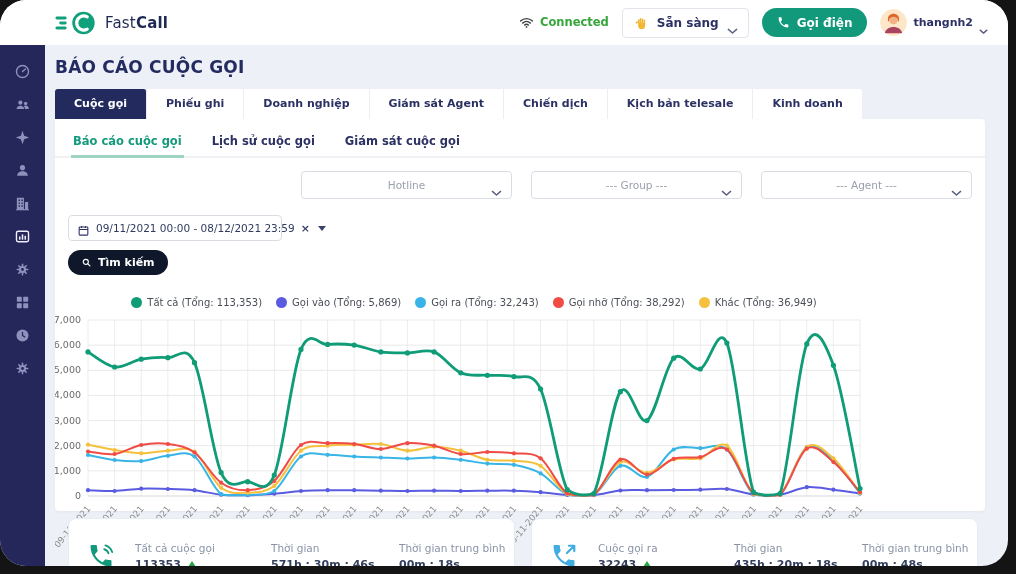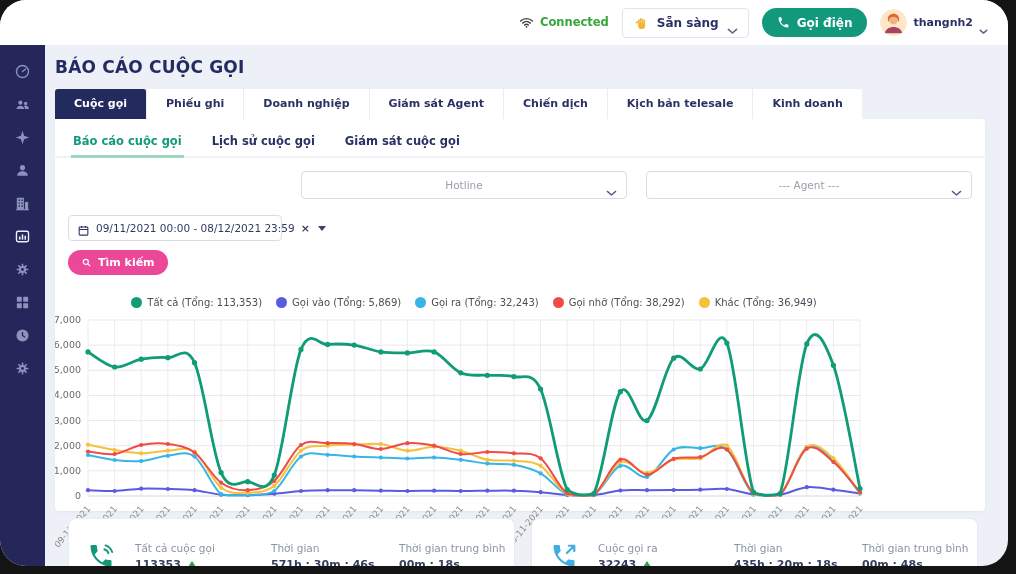--- a/index.html
+++ b/index.html
@@ -58,21 +58,21 @@
   .date-input .cal{width:13px;height:13px;color:#2c3263;flex:none;}
   .date-input .dval{font-size:10.5px;color:#303a5e;white-space:nowrap;}
   .date-input .clear{margin-left:auto;font-size:11px;font-weight:700;color:#3c4368;cursor:pointer;line-height:1;}
   .date-input .dcaret{width:0;height:0;border-left:4px solid transparent;border-right:4px solid transparent;
               border-top:5px solid #3c4368;margin-left:2px;}
   .select{flex:1;height:26px;border:1px solid #d9dde3;border-radius:4px;background:#fff;display:flex;
           align-items:center;justify-content:center;position:relative;cursor:pointer;}
   .select .ph-text{font-size:10.5px;color:#9aa0ac;}
   .select .chev{position:absolute;right:9px;top:9px;color:#555d7e;}
   .search-row{margin:9px 13px 0;}
-  .btn-search{display:inline-flex;align-items:center;gap:6px;background:#ec4899;color:#fff;border:none;
+  .btn-search{display:inline-flex;align-items:center;gap:6px;background:#0f172a;color:#fff;border:none;
               border-radius:13px;height:25px;padding:0 13px;font-size:11px;font-weight:600;cursor:pointer;
               font-family:inherit;}
   .btn-search .mag{width:11px;height:11px;color:#fff;}
   .chart-block{margin-top:22px;}
   .legend{display:flex;justify-content:center;align-items:center;gap:14px;margin-left:33px;width:772px;}
   .legend-item{display:flex;align-items:center;gap:5px;font-size:10px;color:#4a4e57;cursor:pointer;
                white-space:nowrap;}
   .legend-dot{width:11px;height:11px;border-radius:50%;flex:none;}
   svg.chart{display:block;margin:4px 0 0 0;}
   
@@ -89,20 +89,32 @@
                  white-space:nowrap;}
   .trend-up{width:0;height:0;border-left:4px solid transparent;border-right:4px solid transparent;
             border-bottom:6px solid #27a348;display:inline-block;}
 </style>
 </head>
 <body>
 
 <div class="window">
 
   <div class="topbar">
+    <div class="logo">
+      <svg viewBox="0 0 46 30">
+        <g fill="#11a07c">
+          <rect x="1" y="8" width="12" height="3.2" rx="1.6"></rect>
+          <rect x="5" y="13.4" width="8" height="3.2" rx="1.6"></rect>
+          <rect x="1" y="18.8" width="12" height="3.2" rx="1.6"></rect>
+          <circle cx="31" cy="15" r="12"></circle>
+        </g>
+        <path d="M35 8.5a7.5 7.5 0 1 0 0 13" stroke="#fff" stroke-width="3.4" fill="none" stroke-linecap="round"></path>
+      </svg>
+      <span class="brand"><span>Fast</span><b>Call</b></span>
+    </div>
     <div class="topbar-right">
       <span class="conn">
         <span class="wifi">
           <svg viewBox="0 0 24 24" fill="none" stroke="currentColor" stroke-width="2.2" stroke-linecap="round">
             <path d="M2.5 9.5C8 4.5 16 4.5 21.5 9.5"></path>
               <path d="M5.8 13c3.7-3.3 8.7-3.3 12.4 0"></path>
             <path d="M9 16.2c1.8-1.6 4.2-1.6 6 0"></path>
               <circle cx="12" cy="19" r="1.4" fill="currentColor" stroke="none"></circle>
           </svg>
         </span>
@@ -243,20 +255,28 @@
                 <rect x="4" y="5.5" width="16" height="15" rx="1.5"></rect>
                 <path d="M4 10h16M8.5 3.5v4M15.5 3.5v4"></path>
               </svg>
           </span>
           <span class="dval">09/11/2021 00:00 - 08/12/2021 23:59</span>
           <span class="clear">×</span>
           <span class="dcaret"></span>
         </div>
         <div class="select">
           <span class="ph-text">Hotline</span>
+          <span class="chev">
+            <svg viewBox="0 0 12 7" fill="none" stroke="currentColor" stroke-width="1.5" stroke-linecap="round" stroke-linejoin="round">
+                <path d="M1.5 1.5L6 5.5l4.5-4"></path>
+              </svg>
+          </span>
+        </div>
+        <div class="select">
+          <span class="ph-text">--- Group ---</span>
           <span class="chev">
             <svg viewBox="0 0 12 7" fill="none" stroke="currentColor" stroke-width="1.5" stroke-linecap="round" stroke-linejoin="round">
                 <path d="M1.5 1.5L6 5.5l4.5-4"></path>
               </svg>
           </span>
         </div>
         <div class="select">
           <span class="ph-text">--- Agent ---</span>
           <span class="chev">
             <svg viewBox="0 0 12 7" fill="none" stroke="currentColor" stroke-width="1.5" stroke-linecap="round" stroke-linejoin="round">

